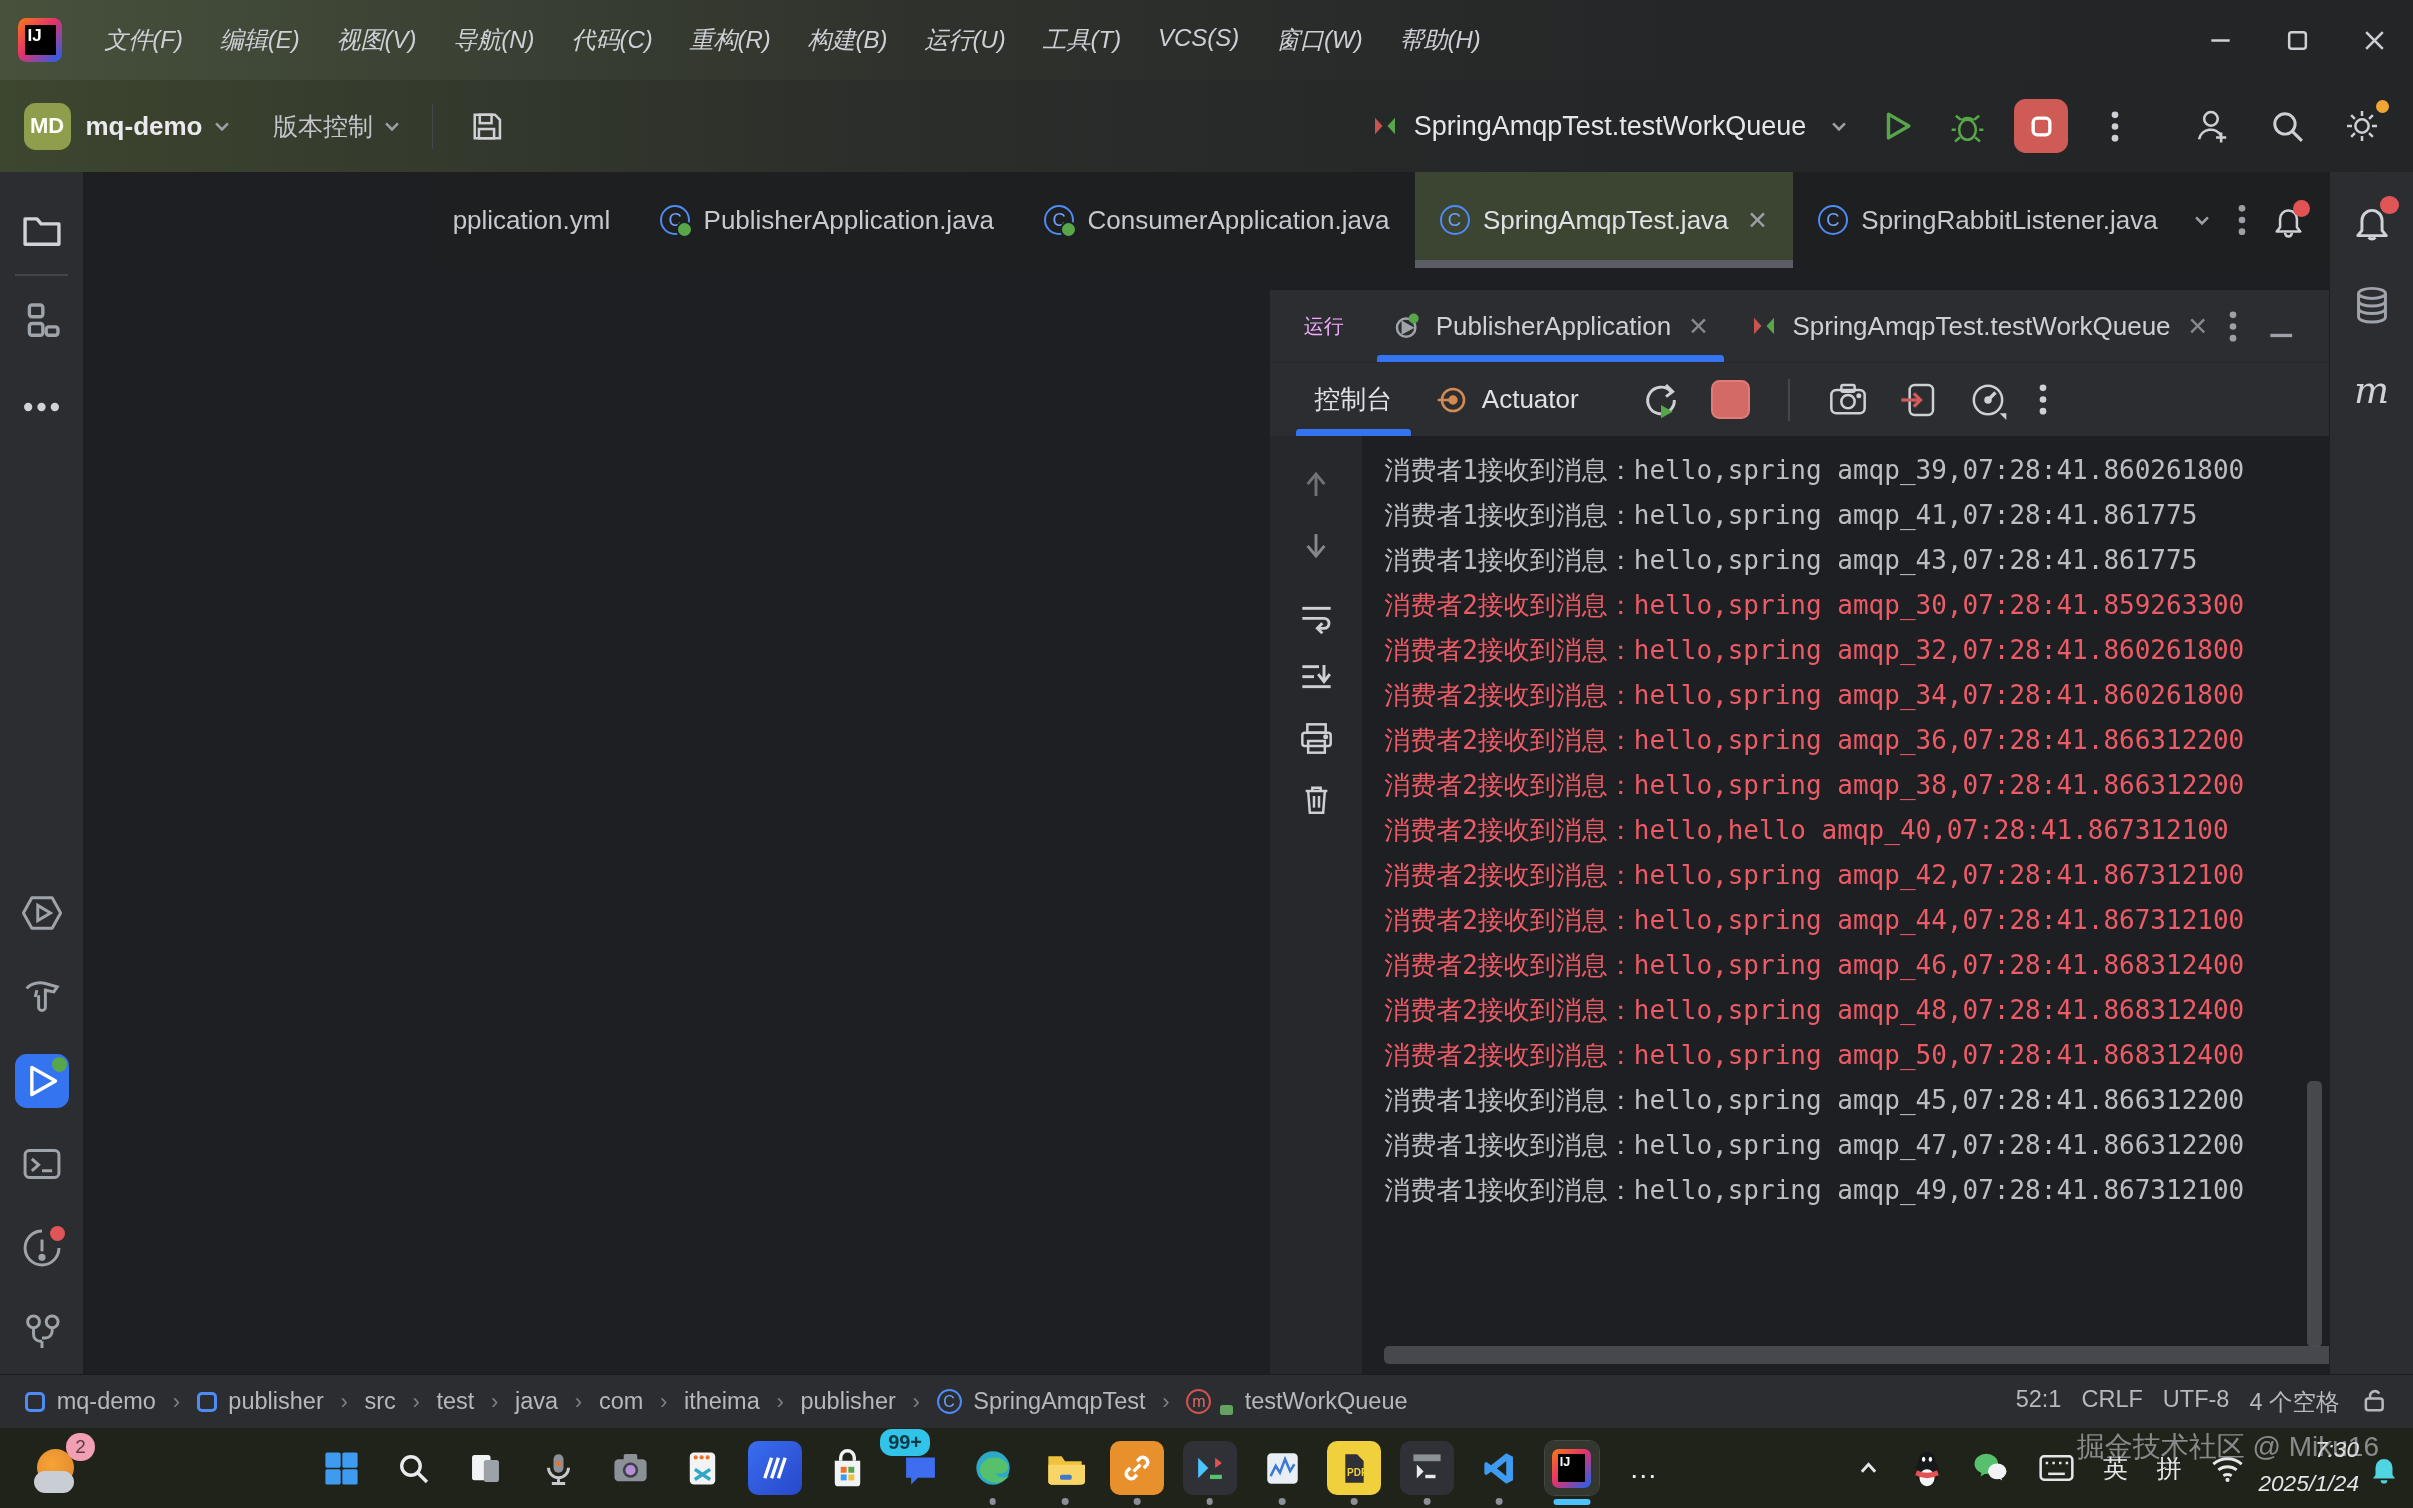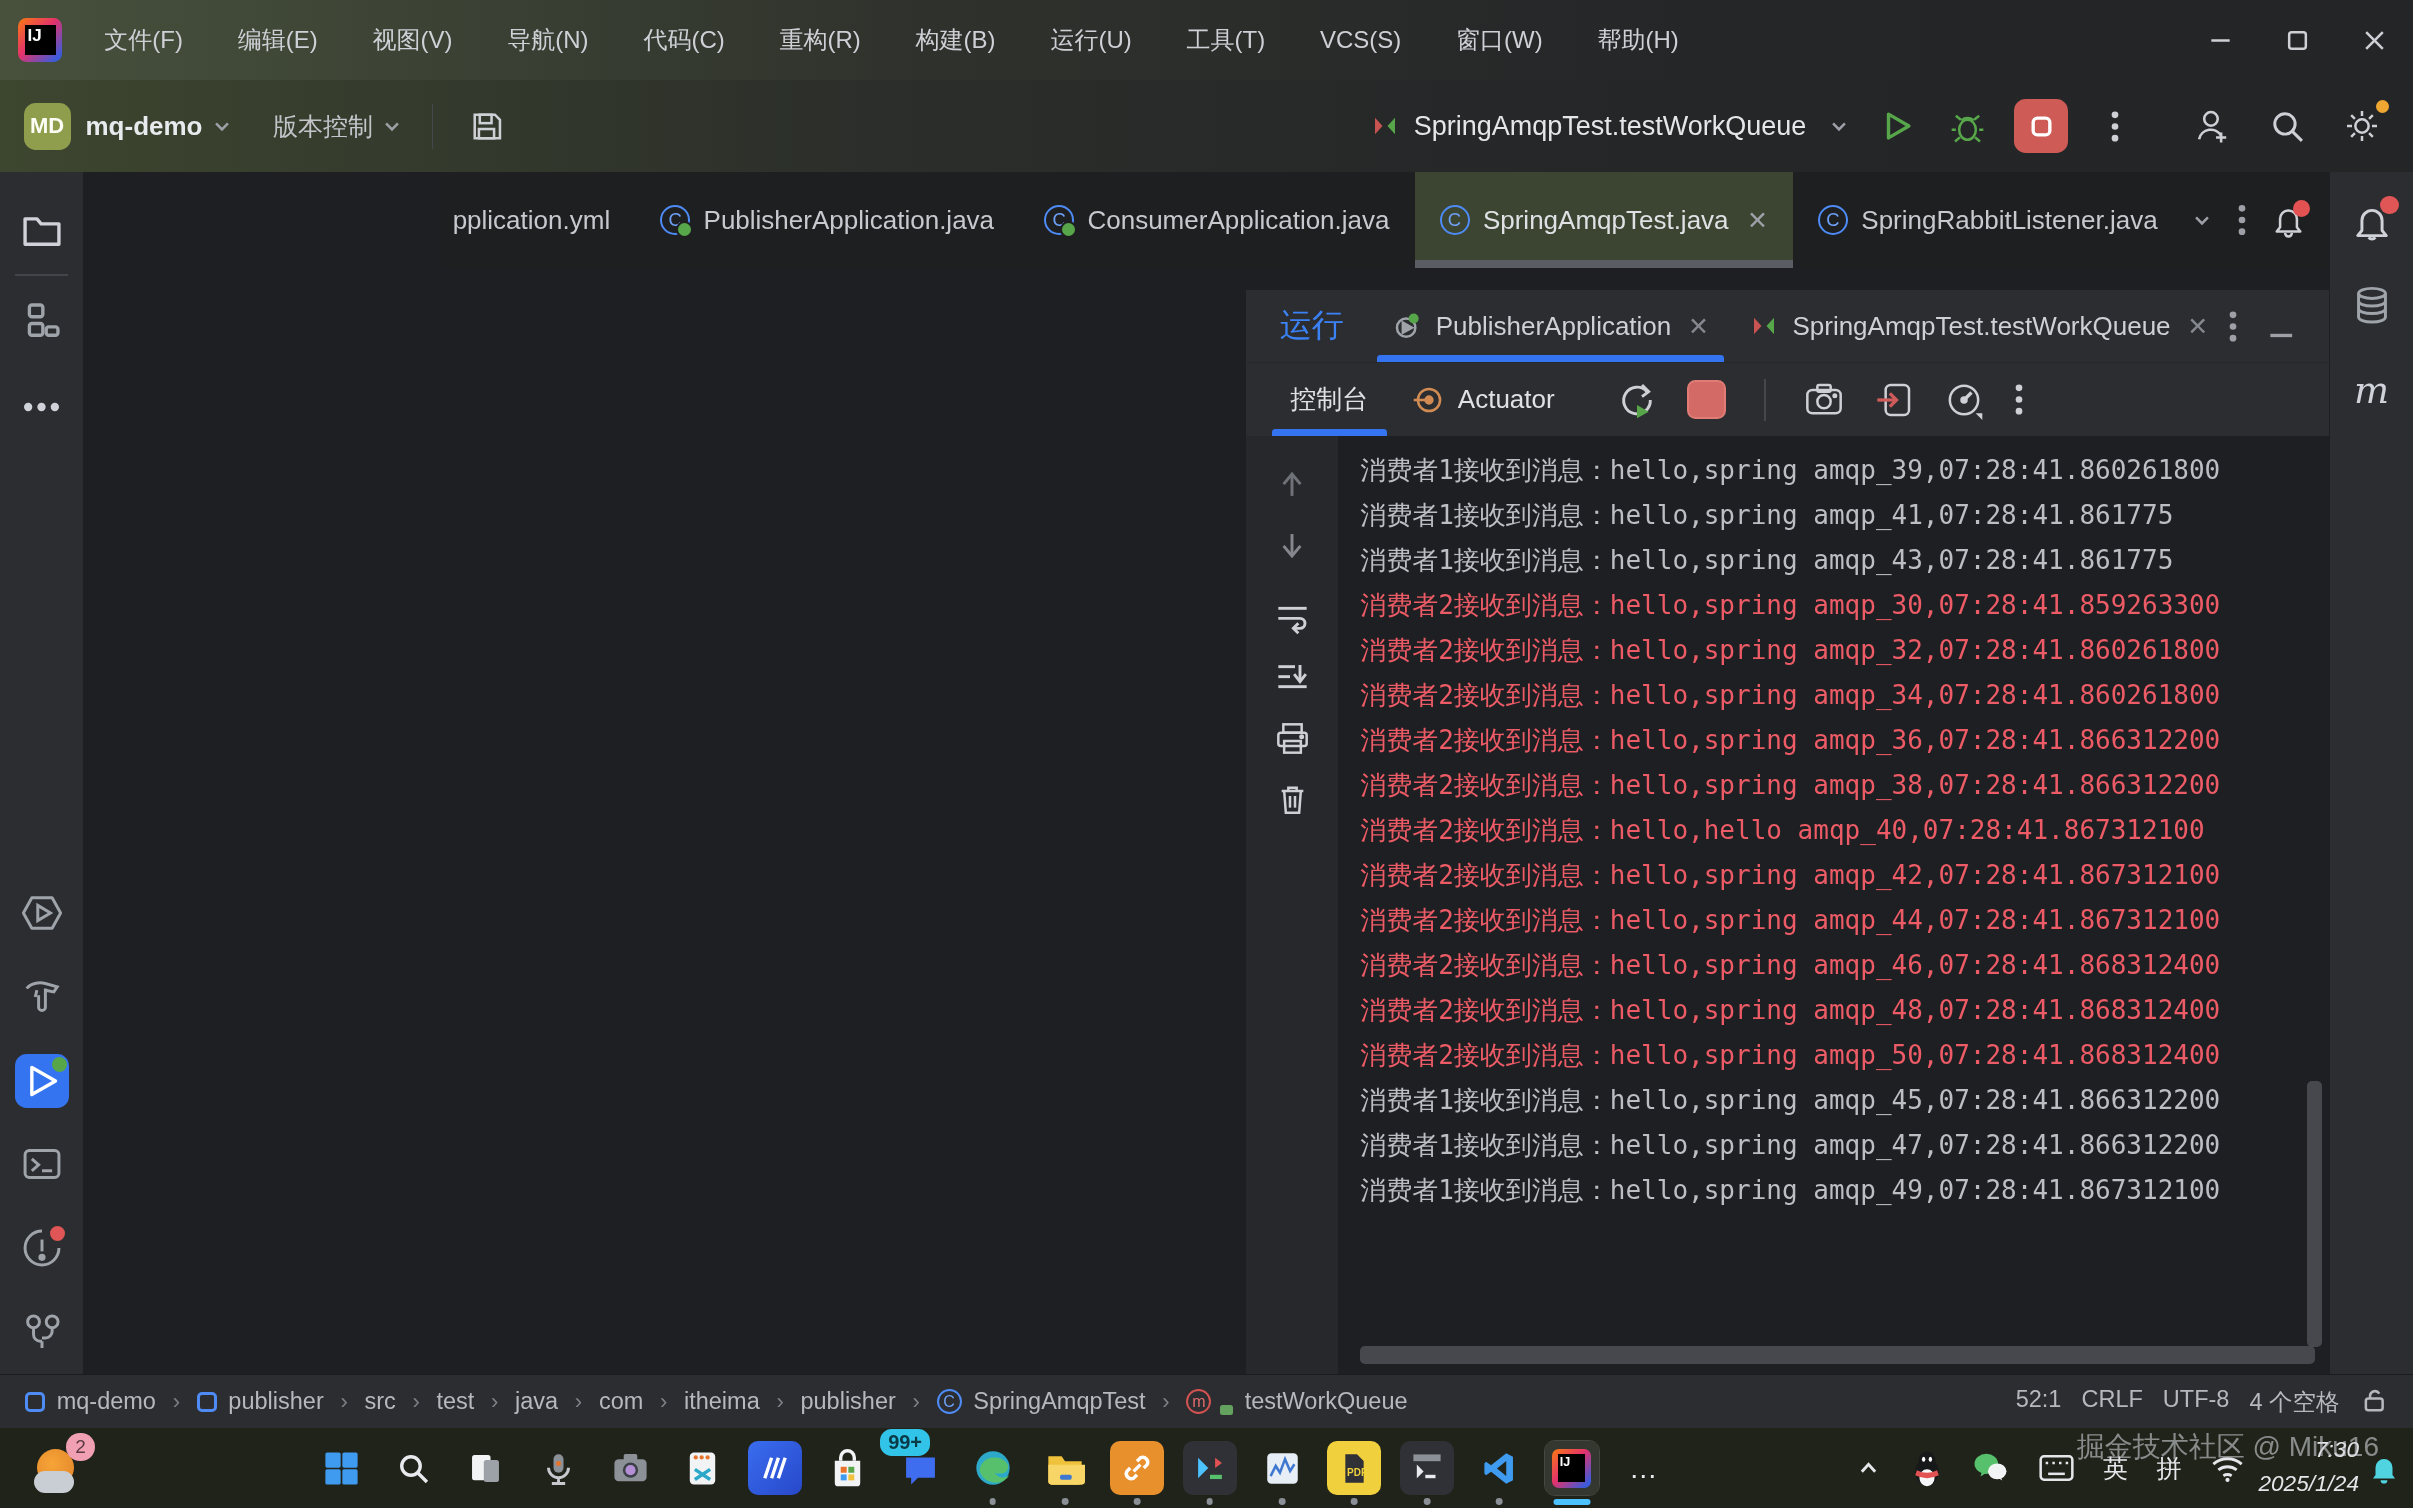--- a/index.html
+++ b/index.html
@@ -7,21 +7,21 @@
     font-family:"Liberation Sans", sans-serif; color:#ced0d6; }
   .app { width:2413px; height:1508px; display:flex; flex-direction:column; }
 
   
   .titlebar { height:80px; display:flex; align-items:center; flex-shrink:0;
     background:linear-gradient(90deg,#47513c 0%,#2f322c 38%,#242628 70%,#232527 100%); }
   .ide-logo { width:44px; height:44px; margin:0 23.5px 0 18.4px; border-radius:8.4px;
     background:linear-gradient(135deg,#f97a12,#e4326b 45%,#3b5bdb 90%); position:relative; flex-shrink:0;}
   .ide-logo .inner { position:absolute; inset:6.7px; background:#000; color:#fff;
     font-size:17px; font-weight:bold; display:flex; align-items:flex-start; justify-content:flex-start; padding:1.7px 0 0 2.5px;}
-  .menu { display:flex; align-items:center; gap:18px; }
+  .menu { display:flex; gap:0;font-style:italic; }
   .menu-item { font-size:24px; color:#ced0d6; padding:8.4px 18.4px; border-radius:6.7px; white-space:nowrap; }
   .win-controls { margin-left:auto; display:flex; align-items:center; height:100%; }
   .win-btn { width:77px; height:100%; display:flex; align-items:center; justify-content:center; }
   .win-btn svg { stroke:#ced0d6; }
 
   
   .toolbar { height:92px; display:flex; align-items:center; flex-shrink:0;
     background:linear-gradient(90deg,#3d462f 0%,#2b2e2a 36%,#242628 68%,#232527 100%);
     padding:0 23.5px; }
   .proj-badge { width:47px; height:47px; border-radius:11.7px; background:#8f9e4c; color:#fdfdf6;
@@ -65,21 +65,21 @@
     border-radius:50%; background:#57a64a; border:2.5px solid #1d1f21; }
   .tabbar-right { margin-left:auto; display:flex; align-items:center; gap:23.5px; padding-right:22px; }
   .bell-wrap { position:relative; }
   .red-dot { position:absolute; top:-1.7px; right:-3.4px; width:17px; height:17px; border-radius:50%; background:#e35252; }
 
   .editor-sliver { height:22px; background:#1e1f22; flex-shrink:0; }
 
   
   .runpanel { flex:1; display:flex; flex-direction:column; background:#2b2d30; min-height:0; }
   .run-header { height:72px; display:flex; align-items:center; padding:0 22px; flex-shrink:0; }
-  .tw-title { font-size:32px; color:#3b82f6; margin:0 28.5px 0 11.7px;font-family:Liberation Mono, monospace; }
+  .tw-title { font-size:20px; color:#f0abfc; margin:0 28.5px 0 11.7px;font-family:Liberation Mono, monospace; }
   .rtab { display:flex; align-items:center; gap:13.4px; padding:0 20px; height:100%; font-size:26px; color:#ced0d6; position:relative;}
   .rtab.active::after { content:""; position:absolute; left:5px; right:5px; bottom:0; height:6.7px; background:#3574f0; border-radius:3.4px 3.4px 0 0;}
   .rtab .close-x { color:#85888e; font-size:25px; margin-left:3.4px;}
   .run-header-right { margin-left:auto; display:flex; align-items:center; gap:28.5px; padding-right:11.7px;}
 
   .console-bar { height:74px; display:flex; align-items:center; border-top:1.7px solid #26282b; padding-left:22px; flex-shrink:0;}
   .ctab { height:100%; display:flex; align-items:center; padding:0 22px; font-size:26px; color:#dfe1e5; position:relative;}
   .ctab.active::after { content:""; position:absolute; left:3.4px; right:3.4px; bottom:0; height:6.7px; background:#3574f0; border-radius:3.4px 3.4px 0 0;}
   .ctab .aticon { margin-right:11.7px; }
   .cbar-icons { display:flex; align-items:center; gap:30px; margin-left:40px; }

